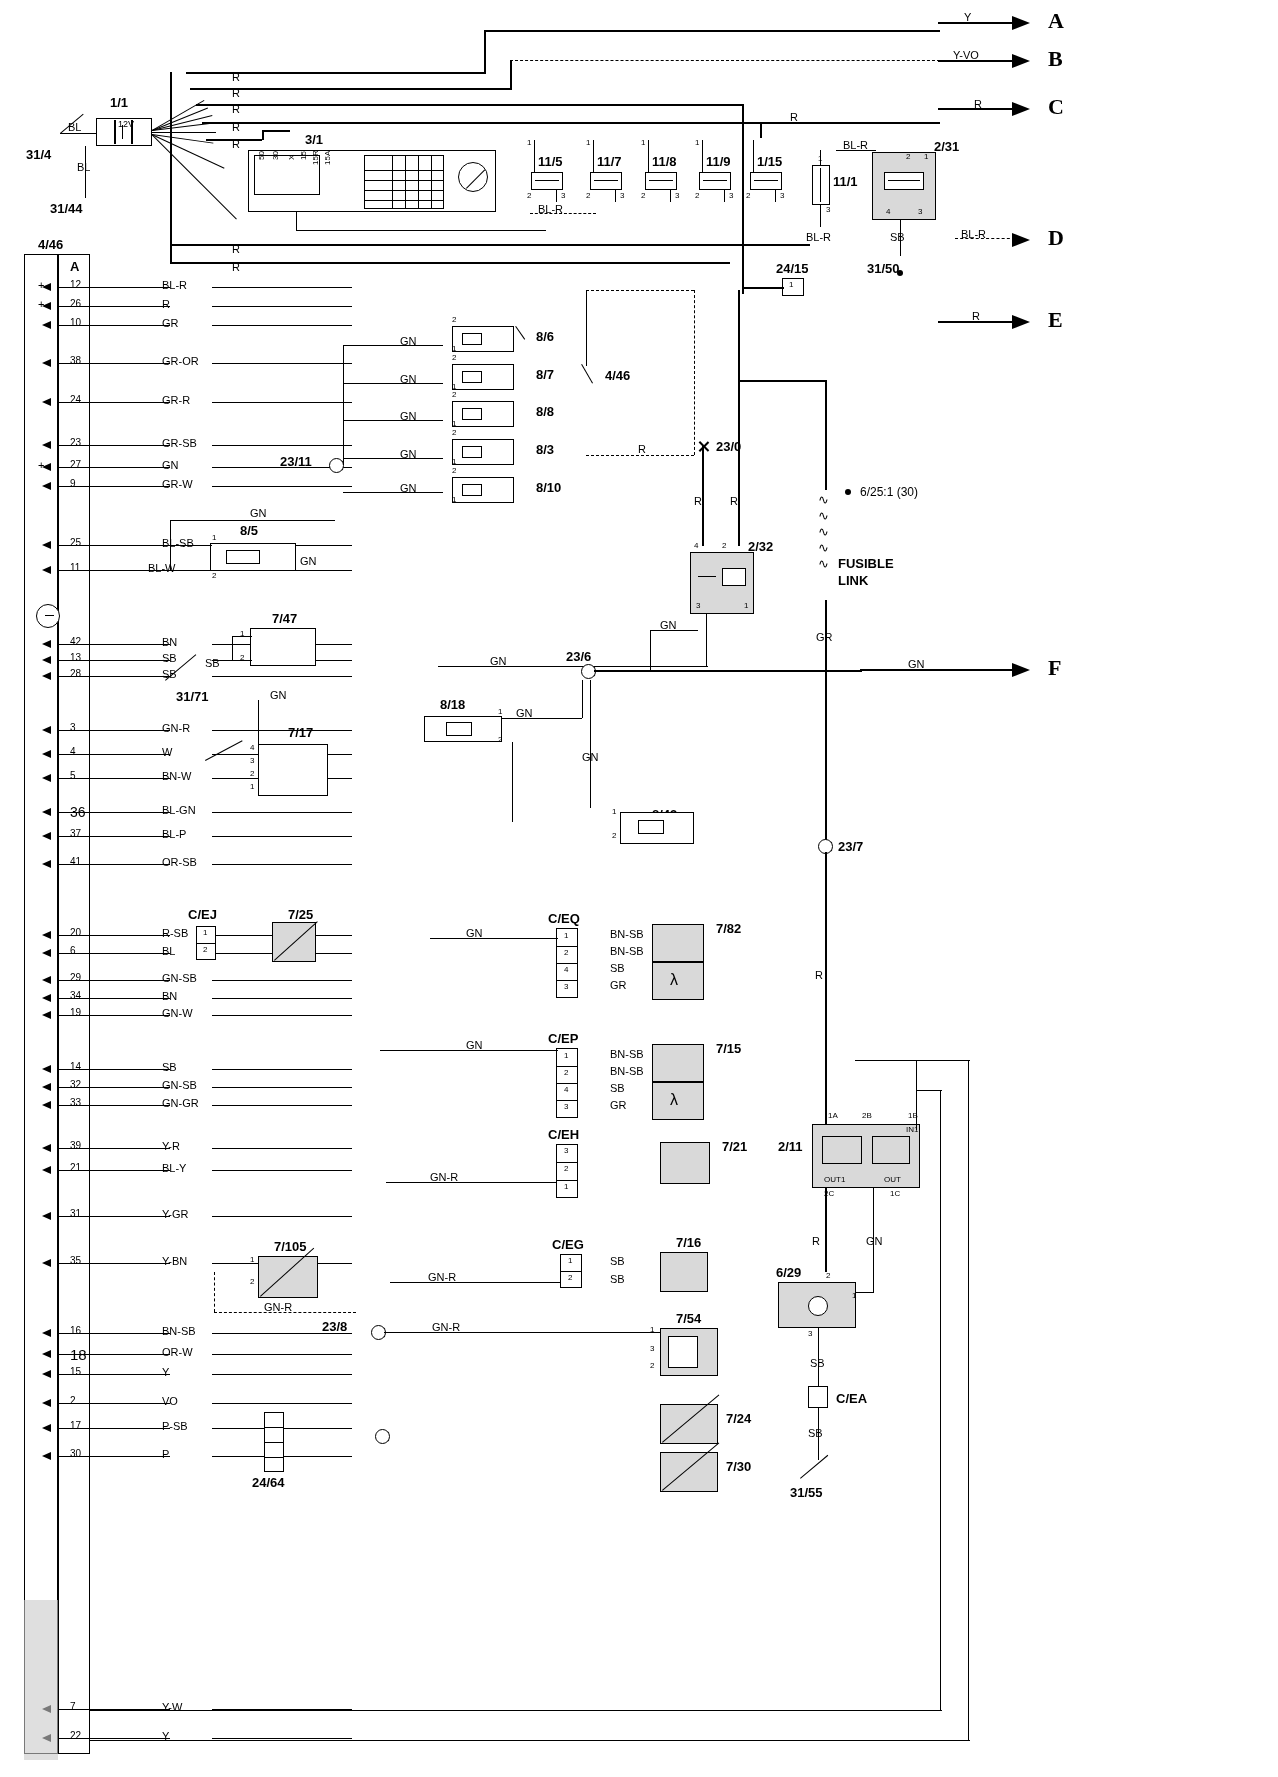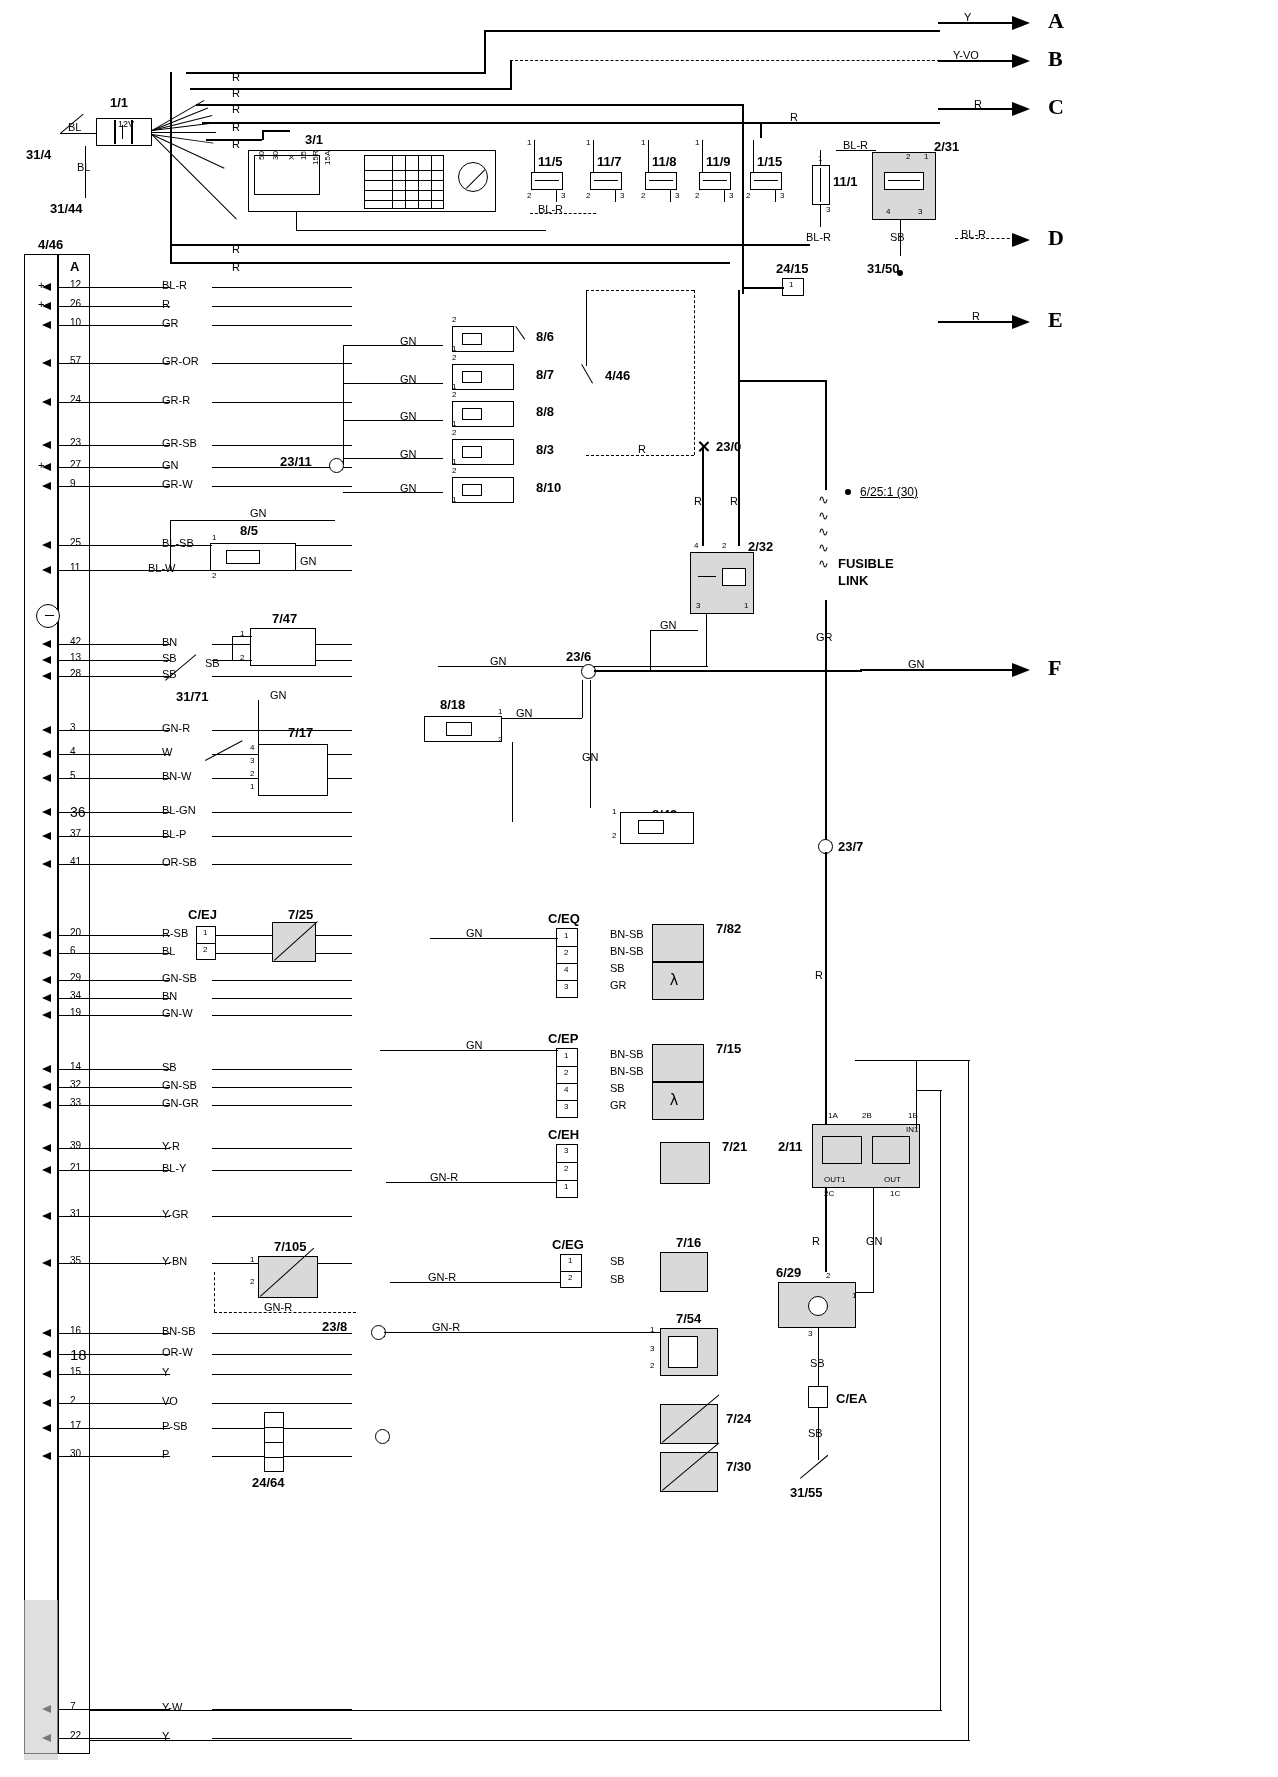--- a/index.html
+++ b/index.html
@@ -241,21 +241,21 @@
       <div class="lbl" style="left: 162px; top: 299px;">R</div>
       <div class="wire h" style="left: 212px; top: 306px; width: 140px;"></div>
       <div class="tick" style="left: 58px; top: 306px; width: 32px;"></div>
       <div class="arrowL" style="left: 42px; top: 321px;"></div>
       <div class="lbl" style="left: 70px; top: 318px; font-size: 10px;">10</div>
       <div class="wire h" style="left: 90px; top: 325px; width: 80px;"></div>
       <div class="lbl" style="left: 162px; top: 318px;">GR</div>
       <div class="wire h" style="left: 212px; top: 325px; width: 140px;"></div>
       <div class="tick" style="left: 58px; top: 325px; width: 32px;"></div>
       <div class="arrowL" style="left: 42px; top: 359px;"></div>
-      <div class="lbl" style="left: 70px; top: 356px; font-size: 10px;">57</div>
+      <div class="lbl" style="left: 70px; top: 356px; font-size: 10px;">38</div>
       <div class="wire h" style="left: 90px; top: 363px; width: 80px;"></div>
       <div class="lbl" style="left: 162px; top: 356px;">GR-OR</div>
       <div class="wire h" style="left: 212px; top: 363px; width: 140px;"></div>
       <div class="tick" style="left: 58px; top: 363px; width: 32px;"></div>
       <div class="arrowL" style="left: 42px; top: 398px;"></div>
       <div class="lbl" style="left: 70px; top: 395px; font-size: 10px;">24</div>
       <div class="wire h" style="left: 90px; top: 402px; width: 80px;"></div>
       <div class="lbl" style="left: 162px; top: 395px;">GR-R</div>
       <div class="wire h" style="left: 212px; top: 402px; width: 140px;"></div>
       <div class="tick" style="left: 58px; top: 402px; width: 32px;"></div>
@@ -540,21 +540,21 @@
   <div class="box" style="left:722px;top:568px;width:24px;height:18px;background:#fff;"></div>
   <div class="wire h" style="left:698px;top:576px;width:18px;"></div>
   <div class="lbl xs" style="left:694px;top:542px;">4</div>
   <div class="lbl xs" style="left:722px;top:542px;">2</div>
   <div class="lbl xs" style="left:696px;top:602px;">3</div>
   <div class="lbl xs" style="left:744px;top:602px;">1</div>
   <div class="wire v" style="left:706px;top:614px;height:52px;"></div>
   <div class="wire h" style="left:438px;top:666px;width:270px;"></div>
   <div class="lbl" style="left:490px;top:656px;">GN</div>
 
-  <div class="lbl" style="left:860px;top:486px;font-size:12px;text-decoration:underline;">6/25:1 (30)</div>
+  <div class="lbl" style="left:860px;top:486px;font-size:12px;">6/25:1 (30)</div>
   <div class="dot" style="left:845px;top:489px;"></div>
   <div class="lbl comp" style="left:838px;top:556px;font-size:13px;line-height:1.3;">FUSIBLE<br>LINK</div>
   <div class="wire v2" style="left:825px;top:380px;height:110px;"></div>
   <div class="wire h2" style="left:738px;top:380px;width:88px;"></div>
   <div class="zig" style="left:818px;top:492px;font-size:13px;font-family:'Liberation Mono',monospace;">∿<br>∿<br>∿<br>∿<br>∿</div>
   <div class="wire v2" style="left:825px;top:600px;height:250px;"></div>
   <div class="lbl" style="left:816px;top:632px;">GR</div>
   <div class="xnode" style="left:819px;top:840px;"></div>
   <div class="circnode" style="left:818px;top:839px;"></div>
   <div class="lbl comp" style="left:838px;top:840px;">23/7</div>

